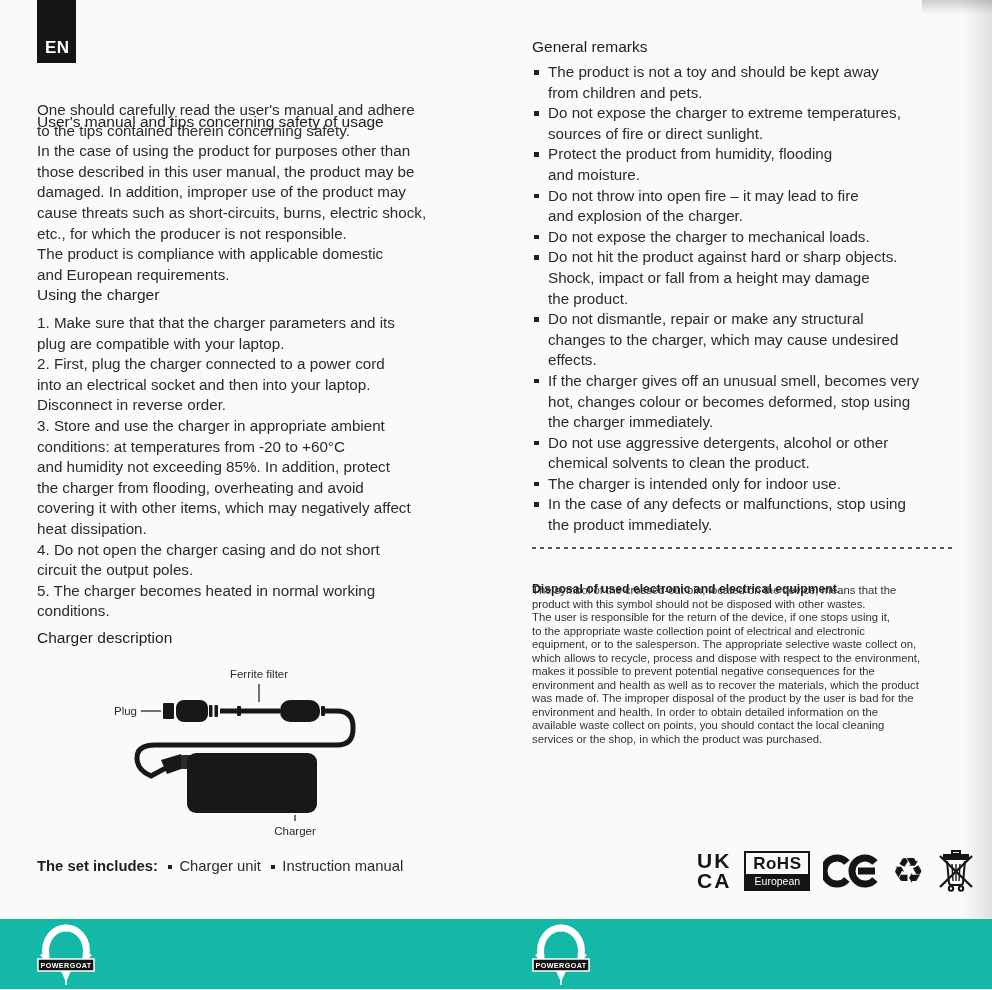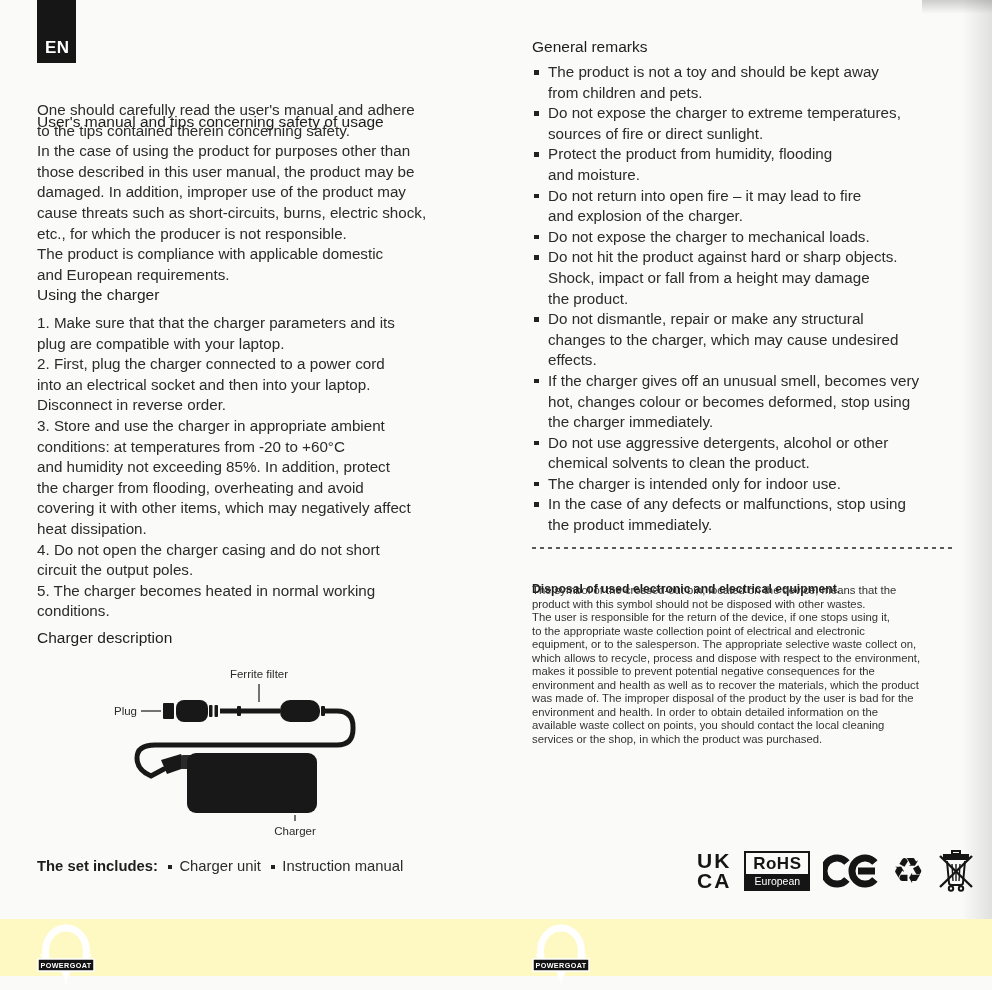--- a/index.html
+++ b/index.html
@@ -45,21 +45,21 @@
   .diagram { position:absolute; left:37px; top:658px; }
   .diagram text { font-family:"Liberation Sans", sans-serif; font-size:11.5px; fill:#2b2b2b; }
 
   .badges { position:absolute; left:697px; top:843px; height:56px; display:flex; align-items:center; gap:13px; }
   .ukca { font-weight:bold; font-size:21px; line-height:20px; letter-spacing:2px; color:#151515; }
   .rohs { border:2.5px solid #151515; width:62px; text-align:center; background:#fafaf8; }
   .rohs .rohs-top { font-weight:bold; font-size:17px; letter-spacing:0.5px; color:#151515; padding:1px 0 0 0; }
   .rohs .rohs-bottom { background:#151515; color:#fff; font-size:10.5px; padding:1px 0 2px 0; }
   .recycle-char { font-size:36px; color:#151515; line-height:36px; font-family:"DejaVu Sans", sans-serif; }
 
-  .footer-bar { position:absolute; left:0; top:919px; width:992px; height:57px; background:#fef9c3; }
+  .footer-bar { position:absolute; left:0; top:919px; width:992px; height:70px; background:#14b8a6; }
   .goat-logo { position:absolute; top:4px; }
   .goat-logo text { font-family:"Liberation Sans", sans-serif; }
 </style>
 </head>
 <body>
 
 <div class="page">
 
   <div class="corner-smudge"></div>
   <div class="edge-shadow"></div>
@@ -127,21 +127,21 @@
 
   <div class="h" style="left:532px; top:38px;">General remarks</div>
 
   <ul class="remarks">
     <li><span>The product is not a toy and should be kept away
 from children and pets.</span></li>
     <li><span>Do not expose the charger to extreme temperatures,
 sources of fire or direct sunlight.</span></li>
     <li><span>Protect the product from humidity, flooding
 and moisture.</span></li>
-    <li><span>Do not return into open fire – it may lead to fire
+    <li><span>Do not throw into open fire – it may lead to fire
 and explosion of the charger.</span></li>
     <li><span>Do not expose the charger to mechanical loads.</span></li>
     <li><span>Do not hit the product against hard or sharp objects.
 Shock, impact or fall from a height may damage
 the product.</span></li>
     <li><span>Do not dismantle, repair or make any structural
 changes to the charger, which may cause undesired
 effects.</span></li>
     <li><span>If the charger gives off an unusual smell, becomes very
 hot, changes colour or becomes deformed, stop using

